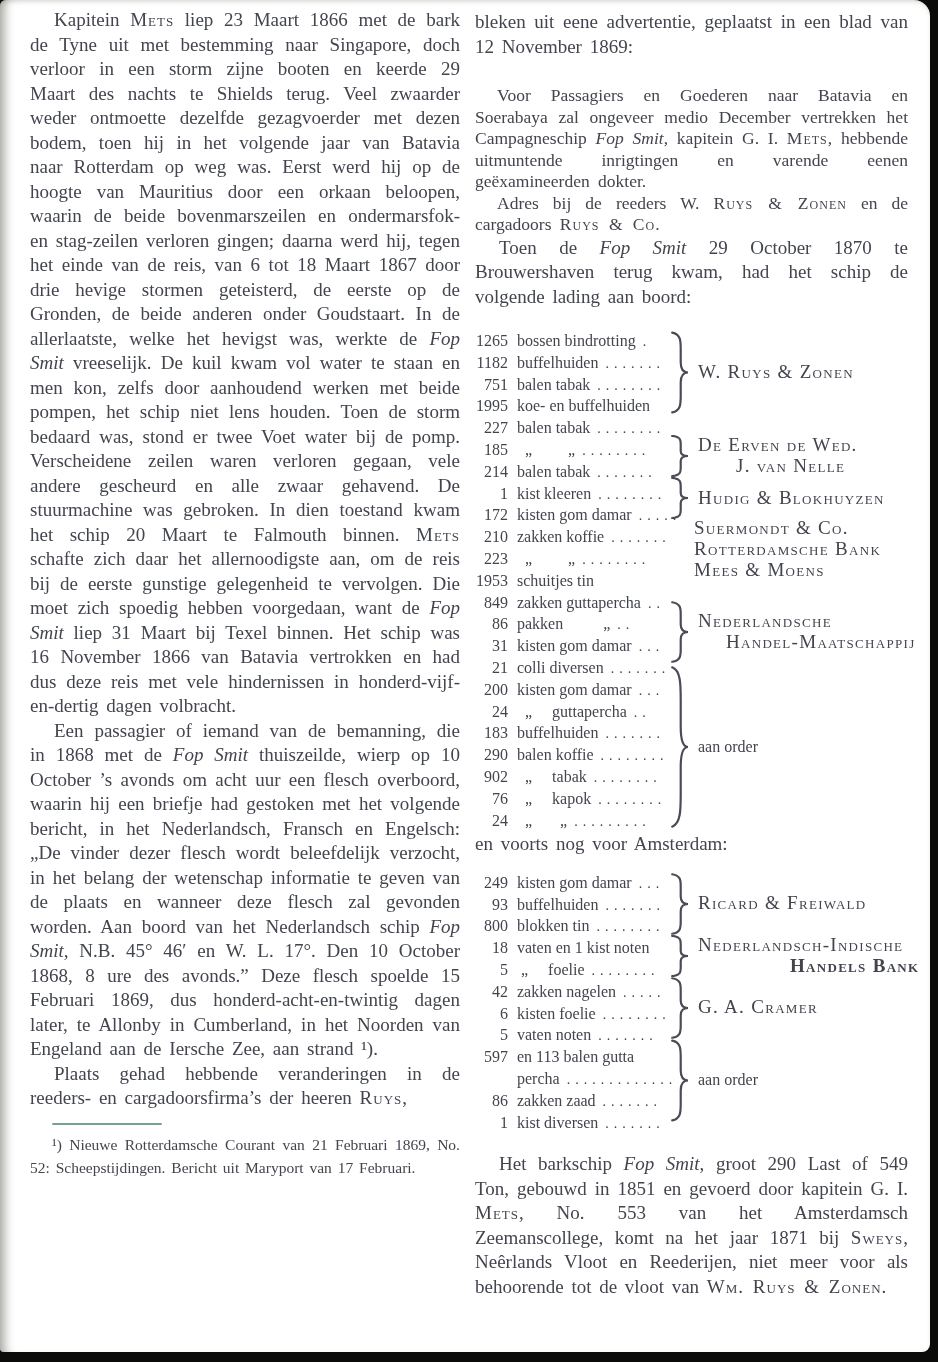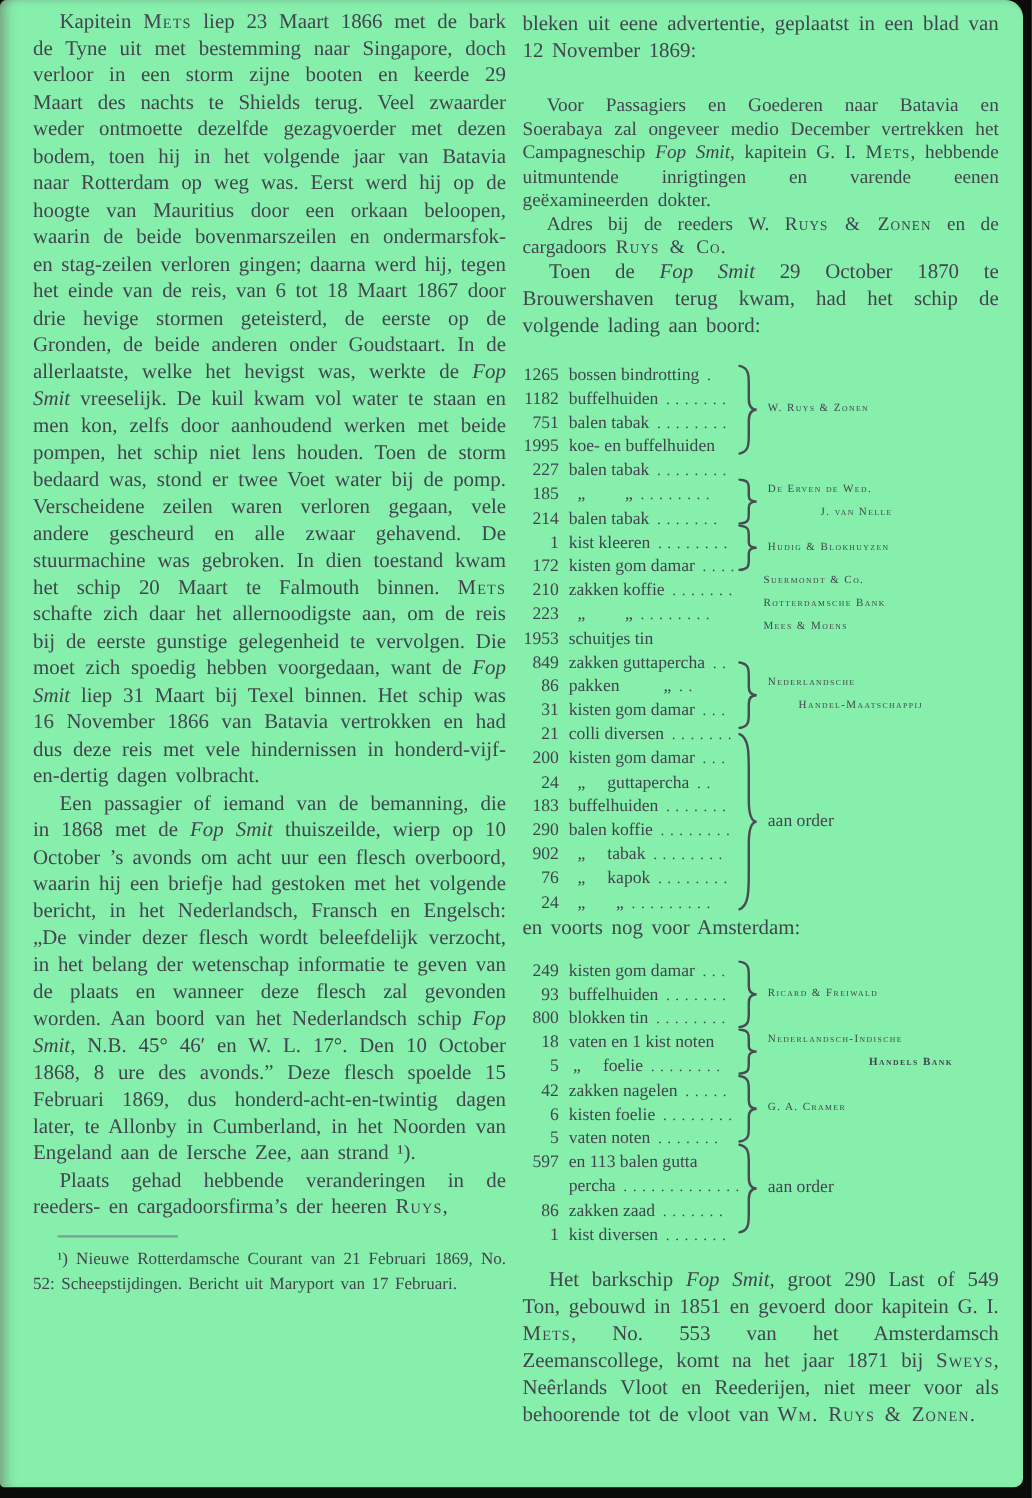--- a/index.html
+++ b/index.html
@@ -6,21 +6,21 @@
   body {
     width:938px; height:1362px;
     background:#0b0b09;
     position:relative;
     font-family:"Liberation Serif","DejaVu Serif",serif;
     overflow:hidden;
   }
   .page {
     position:absolute; left:0; top:0;
     width:930px; height:1352px;
-    background:#86efac;
+    background:#ffffff;
     border-radius:6px 16px 8px 4px;
     box-shadow: inset 12px 0 10px -7px rgba(110,110,100,.55),
                 inset 0 3px 6px -3px rgba(120,120,110,.4);
     color:#43454e;
   }
   .col { position:absolute; top:0; }
   .col-left  { left:30px;  width:430px; padding-top:8px; }
   .col-right { left:475px; width:433px; padding-top:10px; }
   p.body {
     margin:0; font-size:19px; line-height:24.5px;
@@ -45,23 +45,23 @@
   .row { white-space:pre; }
   .qty  { display:inline-block; width:33px; text-align:right; }
   .desc { margin-left:9px; }
   .dots { margin-left:7px; letter-spacing:5px; font-size:14px; }
   .grp {
     position:absolute; left:196px;
     display:flex; align-items:center;
   }
   .brace { width:17px; align-self:stretch; flex:none; }
   .lbl { margin-left:10px; line-height:20.8px; white-space:nowrap; }
-  .sclabel { font-variant:small-caps; letter-spacing:1.3px; font-size:10px; }
+  .sclabel { font-variant:small-caps; letter-spacing:1.3px; font-size:19px; }
   .roman { font-size:16px; }
-  .lbl .l2a { margin-left:48px; }
+  .lbl .l2a { margin-left:38px; }
   .lbl .l2b { margin-left:28px; }
   .lbl .l2c { margin-left:92px;font-weight:bold; }
   .single { position:absolute; left:219px; line-height:20.8px; white-space:nowrap; }
   .fnrule {
     width:110px; height:2px; background:#74a491;
     margin:12px 0 8px 22px; border-radius:1px;
   }
   .footnote {
     margin:0; font-size:15.5px; line-height:23.5px;
     text-align:justify; word-spacing:2px; text-indent:22px;

